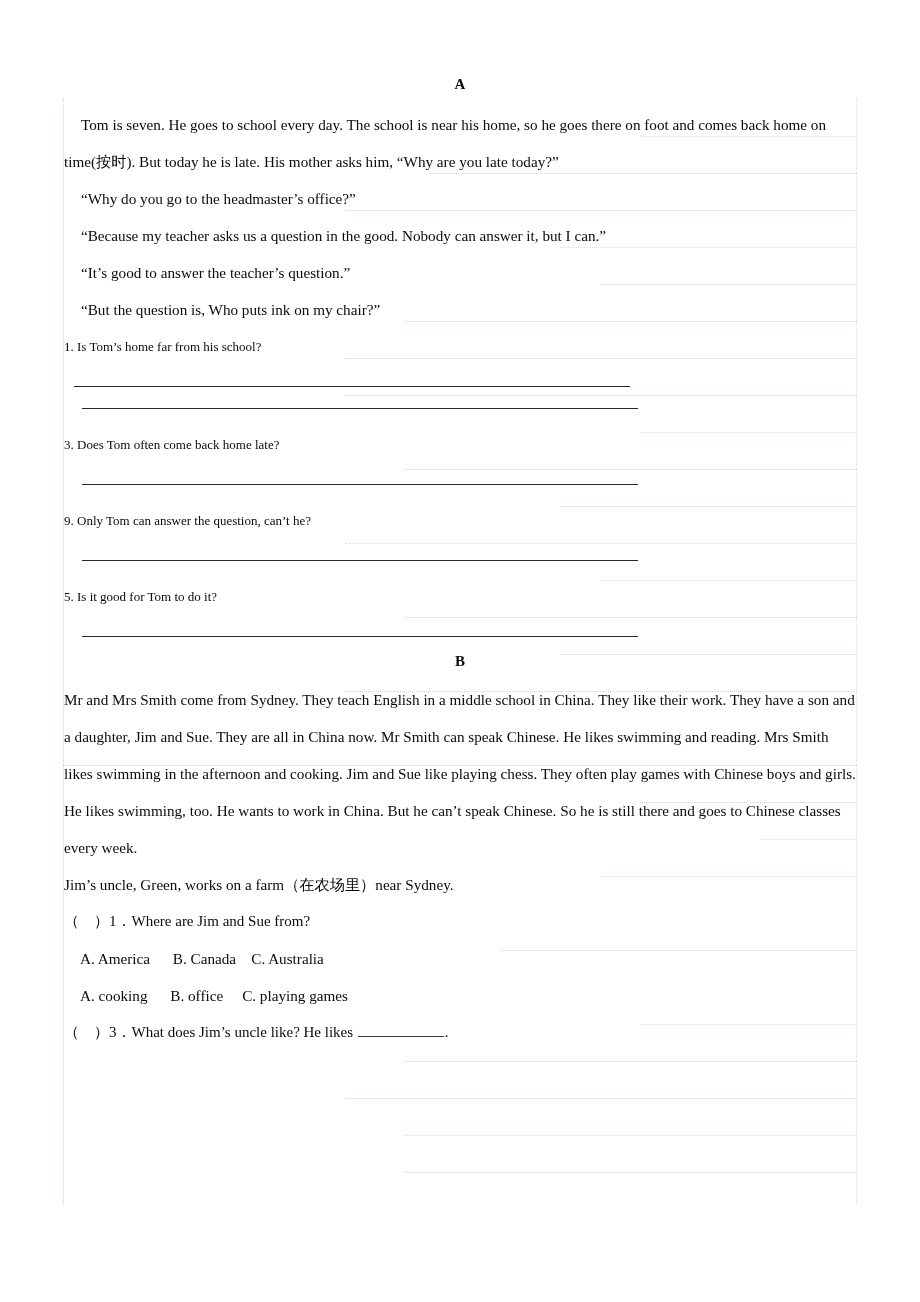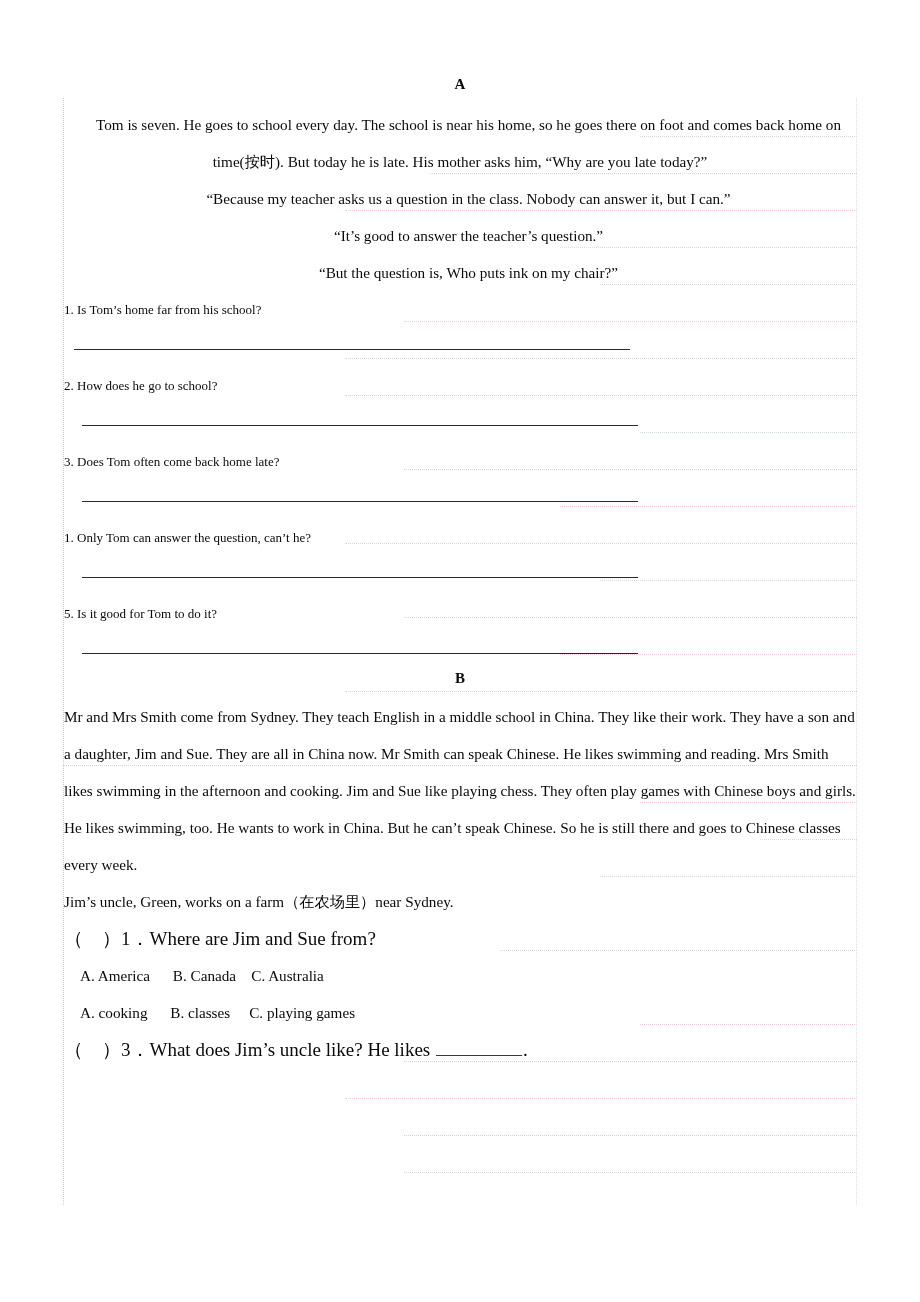--- a/index.html
+++ b/index.html
@@ -65,21 +65,21 @@
   .label-a { margin-top: 10px; margin-bottom: 12px; }
   .label-b { margin-top: 14px; margin-bottom: 10px; }
 
   p.para {
     margin: 0;
     font-size: 15.2px;
     line-height: 37px;
     text-align: left;
     white-space: normal;
   }
-  p.para.indent { text-indent: 17px; text-align: center; }
+  p.para.indent { text-indent: 17px; }
 
   .qline {
     margin: 0;
     font-size: 13px;
     line-height: 37px;
   }
 
   
   .answer-rule {
     height: 0;
@@ -91,21 +91,21 @@
   .ar3 { width: 556px; margin-left: 18px;  margin-top: 21px; margin-bottom: 17px; }
   .ar4 { width: 556px; margin-left: 18px;  margin-top: 21px; margin-bottom: 17px; }
   .ar5 { width: 556px; margin-left: 18px;  margin-top: 21px; margin-bottom: 13px; }
 
   
   .bpara { text-indent: 0; }
 
   
   .mc-q {
     margin: 0;
-    font-size: 19px;
+    font-size: 15px;
     line-height: 37px;
     white-space: pre;
   }
   .mc-opts {
     margin: 0;
     font-size: 15.2px;
     line-height: 37px;
     white-space: pre;
     padding-left: 16px;
     font-family: Liberation Serif, serif;
@@ -153,51 +153,51 @@
   <div class="hrule pink" style="left:404px; top:1135px; width:453px;"></div>
   <div class="hrule gray" style="left:404px; top:1172px; width:453px;"></div>
 
   <div class="content">
 
     <div class="section-label label-a">A</div>
 
     <p class="para indent">Tom is seven. He goes to school every day. The school is near his home, so he goes there on foot and comes back home on time(按时). But today he is late. His mother asks him, “Why are you late today?”</p>
 
 
-
-    <p class="para indent">“Because my teacher asks us a question in the class. Nobody can answer it, but I can.”</p>
+    <p class="para indent">“Why do you go to the headmaster’s office?”</p>
+
+    <p class="para indent">“Because my teacher asks us a question in the good. Nobody can answer it, but I can.”</p>
 
     <p class="para indent">“It’s good to answer the teacher’s question.”</p>
 
     <p class="para indent">“But the question is, Who puts ink on my chair?”</p>
 
     <p class="qline">1. Is Tom’s home far from his school?</p>
     <div class="answer-rule ar1"></div>
 
-    <p class="qline">2. How does he go to school?</p>
     <div class="answer-rule ar2"></div>
 
     <p class="qline">3. Does Tom often come back home late?</p>
     <div class="answer-rule ar3"></div>
 
-    <p class="qline">1. Only Tom can answer the question, can’t he?</p>
+    <p class="qline">9. Only Tom can answer the question, can’t he?</p>
     <div class="answer-rule ar4"></div>
 
     <p class="qline">5. Is it good for Tom to do it?</p>
     <div class="answer-rule ar5"></div>
 
     <div class="section-label label-b">B</div>
 
     <p class="para bpara">Mr and Mrs Smith come from Sydney. They teach English in a middle school in China. They like their work. They have a son and a daughter, Jim and Sue. They are all in China now. Mr Smith can speak Chinese. He likes swimming and reading. Mrs Smith likes swimming in the afternoon and cooking. Jim and Sue like playing chess. They often play games with Chinese boys and girls.</p>
 
     <p class="para bpara">He likes swimming, too. He wants to work in China. But he can’t speak Chinese. So he is still there and goes to Chinese classes every week.</p>
 
     <p class="para bpara">Jim’s uncle, Green, works on a farm（在农场里）near Sydney.</p>
 
     <p class="mc-q"><span>（    ）1．</span><span>Where are Jim and Sue from?</span></p>
     <p class="mc-opts"><span>A. America</span>      <span>B. Canada</span>    <span>C. Australia</span></p>
 
-    <p class="mc-opts"><span>A. cooking</span>      <span>B. classes</span>     <span>C. playing games</span></p>
+    <p class="mc-opts"><span>A. cooking</span>      <span>B. office</span>     <span>C. playing games</span></p>
 
     <p class="mc-q"><span>（    ）3．</span><span>What does Jim’s uncle like? He likes </span><span class="blank"></span><span>.</span></p>
 
   </div>
 </div>
 
 </body></html>

